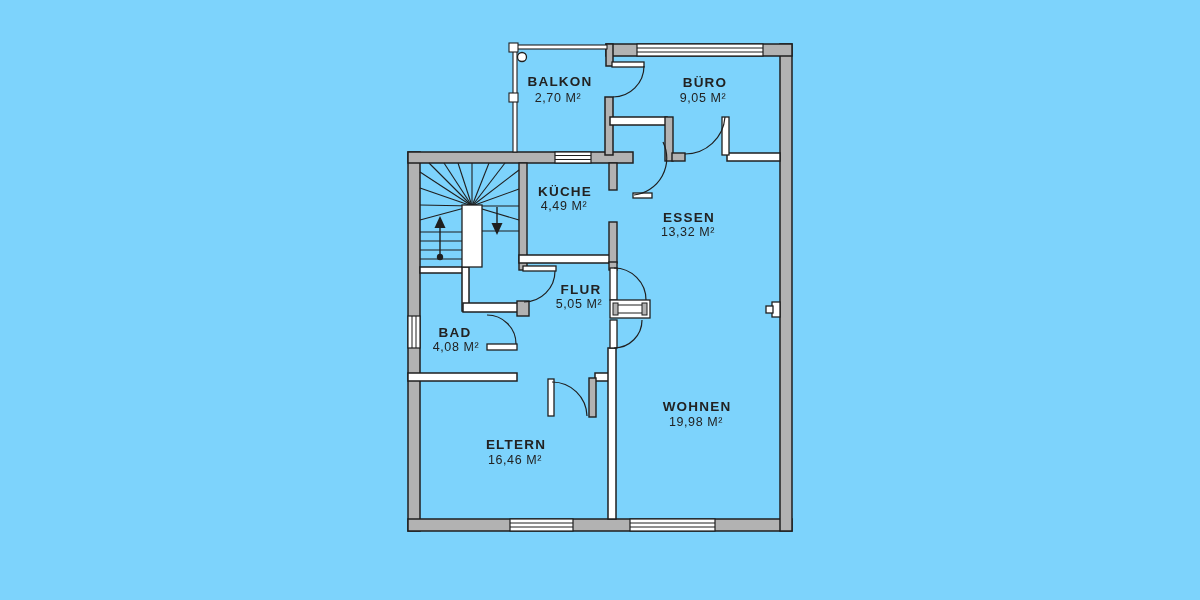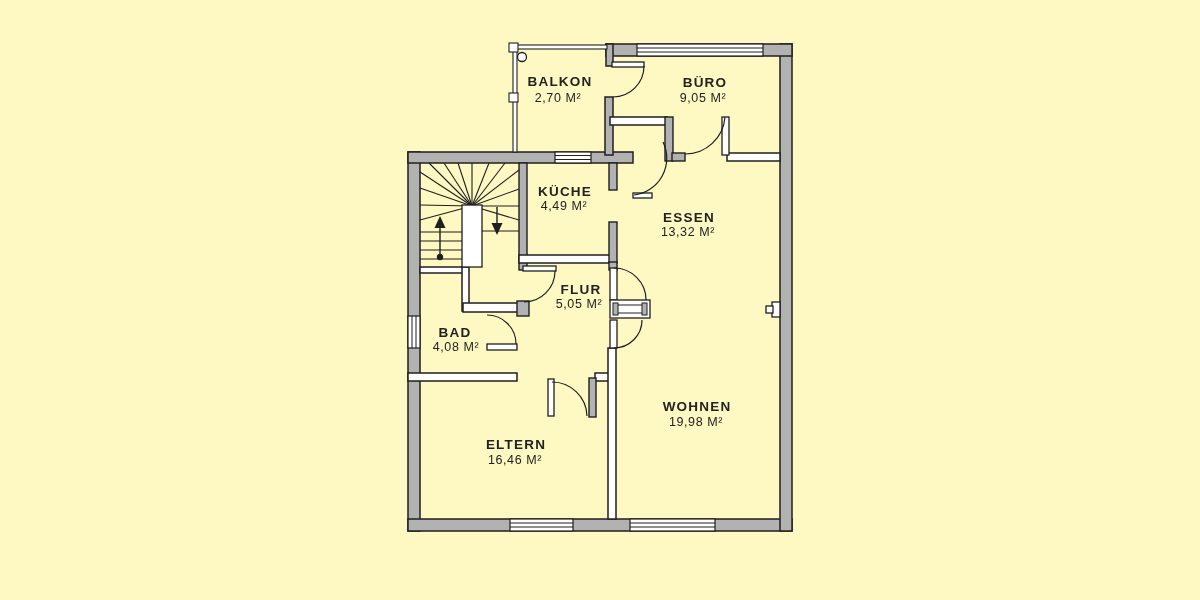--- a/index.html
+++ b/index.html
@@ -1,16 +1,16 @@
 <!DOCTYPE html>
 <html><head>
 <meta charset="utf-8">
 <style>
   html,body{margin:0;padding:0;background:#ffffff;}
-  .canvas{position:relative;width:1200px;height:600px;background:#fef9c3;overflow:hidden;
+  .canvas{position:relative;width:1200px;height:600px;background:#7dd3fc;overflow:hidden;
           font-family:"Liberation Sans", sans-serif;}
   svg{position:absolute;left:0;top:0;}
   .wall-ext{fill:#b2b2b2;stroke:#1f1f1f;stroke-width:1.5;}
   .wall-int{fill:#ffffff;stroke:#1f1f1f;stroke-width:1.5;}
   .wall-cap{fill:#b2b2b2;stroke:#1f1f1f;stroke-width:1.4;}
   .win{fill:#ffffff;stroke:#1f1f1f;stroke-width:1.2;}
   .win-line{stroke:#1f1f1f;stroke-width:1;}
   .door-leaf{fill:#ffffff;stroke:#1f1f1f;stroke-width:1.3;}
   .door-arc{fill:none;stroke:#1f1f1f;stroke-width:1.2;}
   .stair-line{stroke:#1f1f1f;stroke-width:1.1;}

